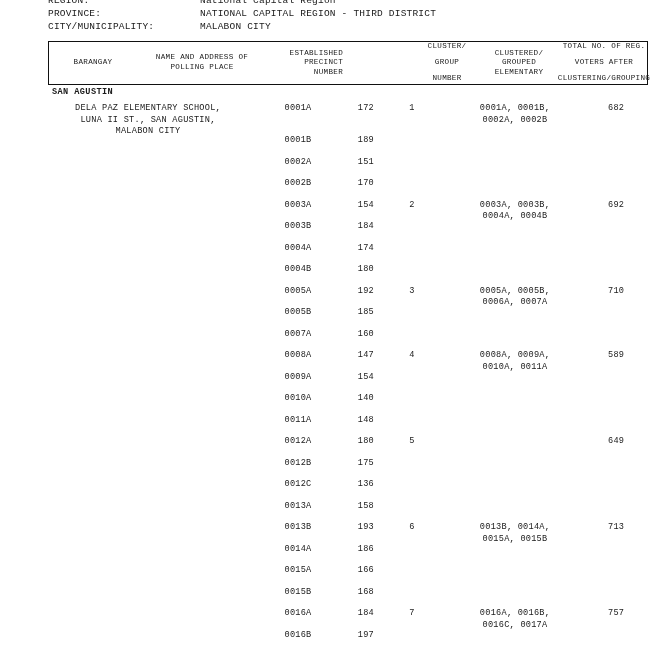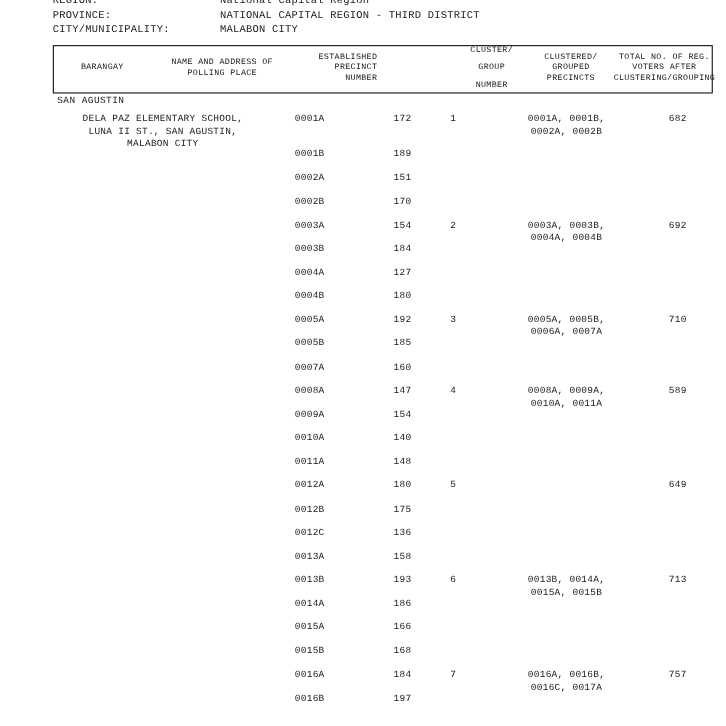--- a/index.html
+++ b/index.html
@@ -80,29 +80,29 @@
     letter-spacing: 0.3px;
   }
   .th span { display: block; white-space: nowrap; }
 
   .th-barangay       { left: 0px;   width: 88px; }
   .th-polling        { left: 88px;  width: 130px; justify-content: center; }
   .th-precinct       { left: 218px; width: 76px; align-items: flex-end; }
   .th-voters         { left: 294px; width: 72px; }
   .th-cluster        { left: 366px; width: 64px; justify-content: space-between; }
   .th-grouped        { left: 430px; width: 80px; }
-  .th-totalafter     { left: 510px; width: 90px; }
+  .th-totalafter     { left: 510px; width: 90px; justify-content: space-between; }
 
   
   .barangay-name {
     position: absolute;
     left: 32px;
     top: 87px;
     font-size: 8.6px;
-    font-weight: normal;
+    font-weight: bold;
     letter-spacing: 0.4px;
     white-space: nowrap;
   }
 
   
   .tbody {
     position: absolute;
     left: 0;
     top: 103px;
     width: 660px;
@@ -123,21 +123,21 @@
   }
 
   .c-polling {
     left: 28px;
     width: 200px;
     text-align: center;
   }
   .c-precinct {
     left: 248px;
     width: 60px;
-    text-align: left;
+    text-align: center;
   }
   .c-voters {
     left: 322px;
     width: 32px;
     text-align: right;
   }
   .c-cluster {
     left: 380px;
     width: 24px;
     text-align: center;
@@ -179,21 +179,21 @@
           <span>NUMBER</span>
         </div>
       <div class="th th-cluster">
           <span>CLUSTER/</span>
           <span>GROUP</span>
           <span>NUMBER</span>
         </div>
       <div class="th th-grouped">
           <span>CLUSTERED/</span>
           <span>GROUPED</span>
-          <span>PRECINCTS</span>
+          <span>ELEMENTARY</span>
         </div>
       <div class="th th-totalafter">
           <span>TOTAL NO. OF REG.</span>
           <span>VOTERS AFTER</span>
           <span>CLUSTERING/GROUPING</span>
         </div>
     </div>
   </div>
 
   <div class="barangay-name">SAN AGUSTIN</div>
@@ -229,21 +229,21 @@
         <div class="cell c-grouped">0003A, 0003B,
 0004A, 0004B</div>
         <div class="cell c-total">692</div>
       </div>
       <div class="row">
         <div class="cell c-precinct">0003B</div>
         <div class="cell c-voters">184</div>
       </div>
       <div class="row">
         <div class="cell c-precinct">0004A</div>
-        <div class="cell c-voters">127</div>
+        <div class="cell c-voters">174</div>
       </div>
       <div class="row">
         <div class="cell c-precinct">0004B</div>
         <div class="cell c-voters">180</div>
       </div>
       <div class="row">
         <div class="cell c-precinct">0005A</div>
         <div class="cell c-voters">192</div>
         <div class="cell c-cluster">3</div>
         <div class="cell c-grouped">0005A, 0005B,

